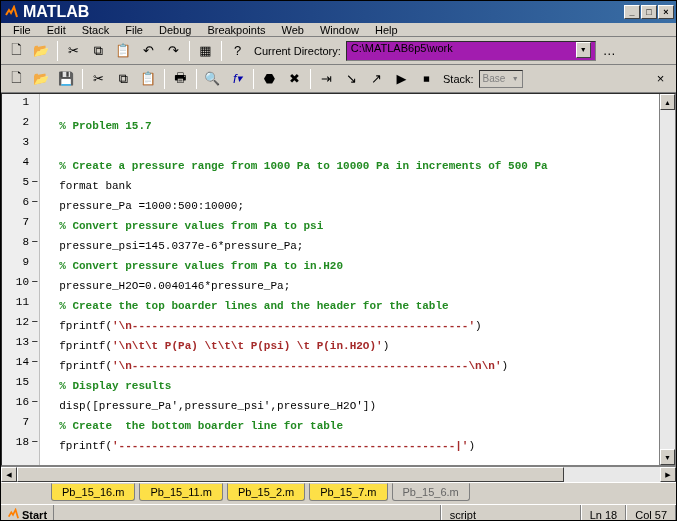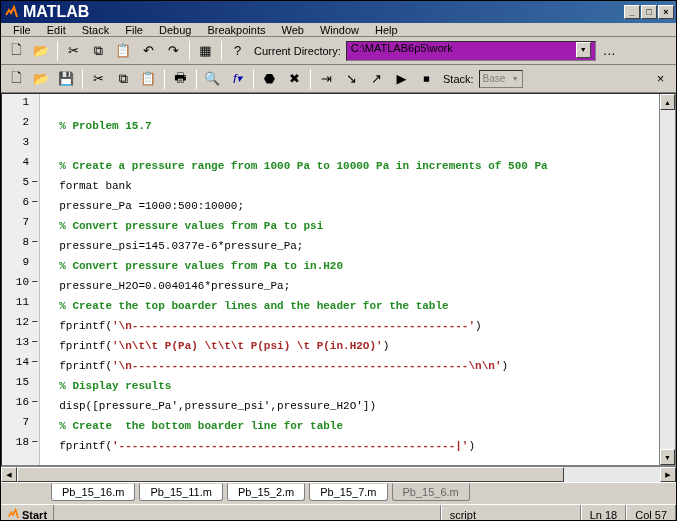--- a/index.html
+++ b/index.html
@@ -210,21 +210,21 @@
     display: flex;
     align-items: flex-start;
     padding-left: 50px;
     gap: 4px;
     border-top: 1px solid #fff;
   }
   .tab {
     padding: 2px 10px;
     border: 1px solid #808080;
     border-top: 1px solid #d4d0c8;
-    background: #ffffff;
+    background: #fde047;
     height: 18px;
     border-bottom-left-radius: 3px;
     border-bottom-right-radius: 3px;
     cursor: pointer;
     font-size: 11px;
   }
   .tab.active {
     background: #d4d0c8;
     border-top: 1px solid #d4d0c8;
     color: #666;

